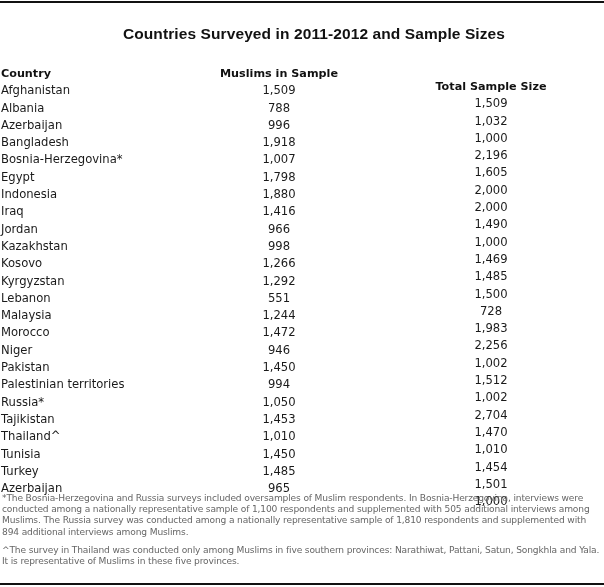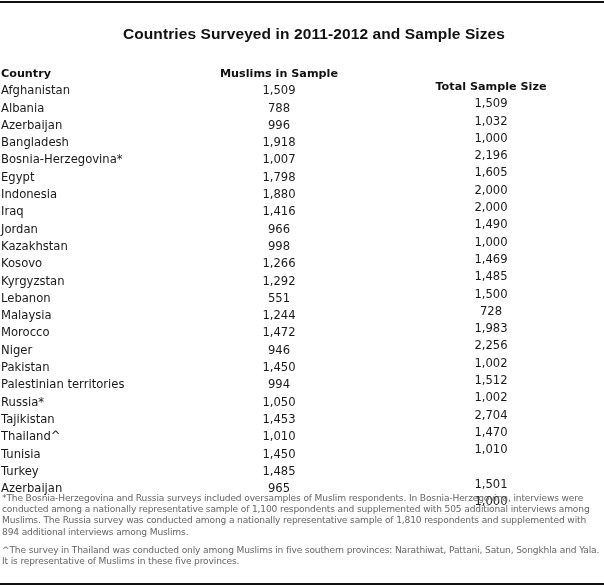--- a/index.html
+++ b/index.html
@@ -203,20 +203,21 @@
         <span class="c-total">1,470</span>
       </div>
       <div class="row">
         <span class="c-country">Thailand^</span>
         <span class="c-muslims">1,010</span>
         <span class="c-total">1,010</span>
       </div>
       <div class="row">
         <span class="c-country">Tunisia</span>
         <span class="c-muslims">1,450</span>
+        <span class="c-total">1,454</span>
       </div>
       <div class="row">
         <span class="c-country">Turkey</span>
         <span class="c-muslims">1,485</span>
         <span class="c-total">1,501</span>
       </div>
       <div class="row">
         <span class="c-country">Azerbaijan</span>
         <span class="c-muslims">965</span>
         <span class="c-total">1,000</span>

